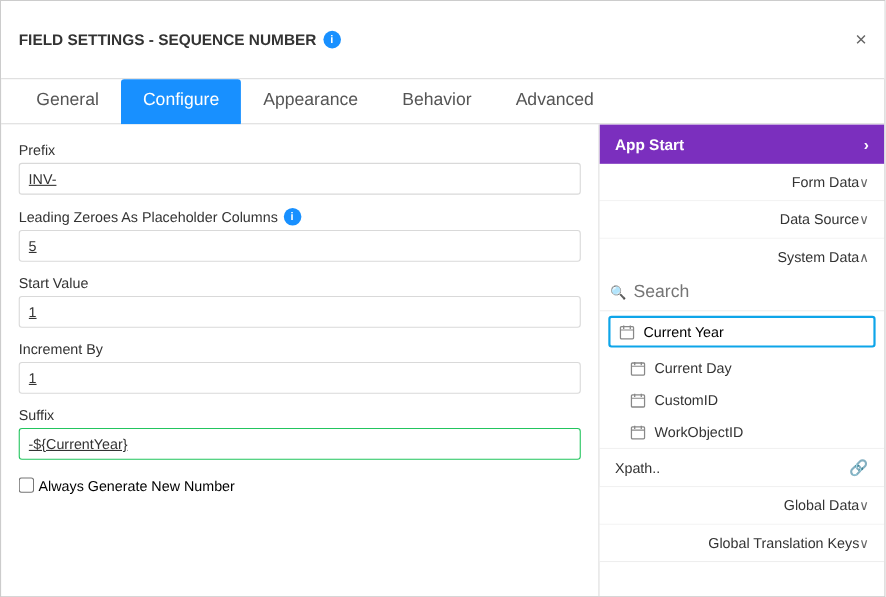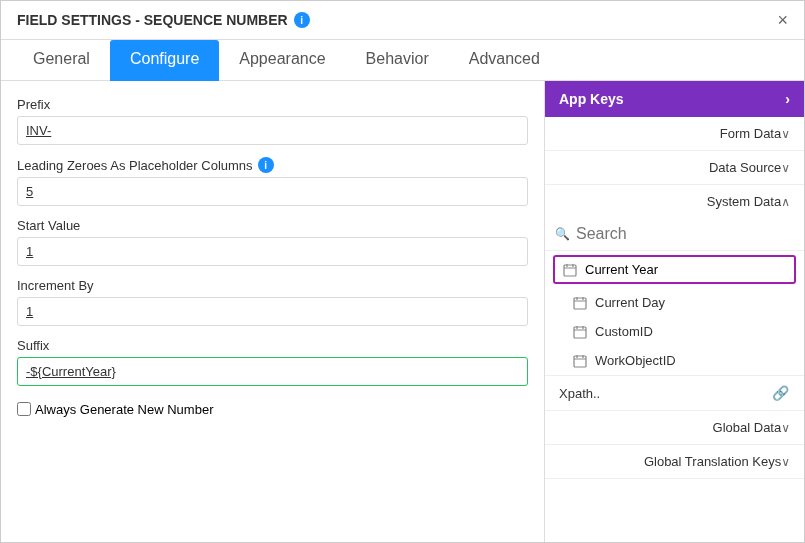--- a/index.html
+++ b/index.html
@@ -20,21 +20,21 @@
       background: #fff;
       border: 1px solid #ccc;
       display: flex;
       flex-direction: column;
       box-shadow: 0 2px 10px rgba(0,0,0,0.2);
     }
     .dialog-title-bar {
       display: flex;
       align-items: center;
       justify-content: space-between;
-      padding: 10px 16px;
+      padding: 26px 16px;
       border-bottom: 1px solid #ddd;
       background: #fff;
     }
     .dialog-title {
       font-weight: bold;
       font-size: 14px;
       color: #333;
       display: flex;
       align-items: center;
       gap: 6px;
@@ -269,21 +269,21 @@
       <div class="checkbox-row">
         <input type="checkbox" style="">
         <label>Always Generate New Number</label>
       </div>
 
     </div>
 
     <div class="right-panel" style="position:relative; overflow-y:auto;">
 
       <div class="app-data-header">
-        <span>App Keys</span>
+        <span>App Start</span>
         <span class="chevron">›</span>
       </div>
 
       <div class="accordion-item">
         <div class="accordion-header">
           <span>Form Data</span>
           <span class="accordion-chevron">∨</span>
         </div>
       </div>
 
@@ -298,21 +298,21 @@
         <div class="accordion-header">
           <span>System Data</span>
           <span class="accordion-chevron">∧</span>
         </div>
         <div class="accordion-body">
           <div class="search-row">
             <span class="search-icon-small">🔍</span>
             <input class="search-input" type="text" placeholder="Search" style="">
           </div>
 
-          <div style="margin: 4px 8px; border: 2px solid #a21caf; border-radius: 3px; padding: 5px 8px; display:flex; align-items:center; gap:8px; cursor:pointer;">
+          <div style="margin: 4px 8px; border: 2px solid #0ea5e9; border-radius: 3px; padding: 5px 8px; display:flex; align-items:center; gap:8px; cursor:pointer;">
             <span class="item-icon">
               <svg width="14" height="14" viewBox="0 0 14 14" fill="none">
                 <rect x="1" y="2" width="12" height="11" rx="1" stroke="#888" stroke-width="1.2" fill="none"></rect>
                 <line x1="1" y1="5" x2="13" y2="5" stroke="#888" stroke-width="1"></line>
                 <line x1="4" y1="1" x2="4" y2="4" stroke="#888" stroke-width="1.2"></line>
                 <line x1="10" y1="1" x2="10" y2="4" stroke="#888" stroke-width="1.2"></line>
               </svg>
             </span>
             <span>Current Year</span>
           </div>

